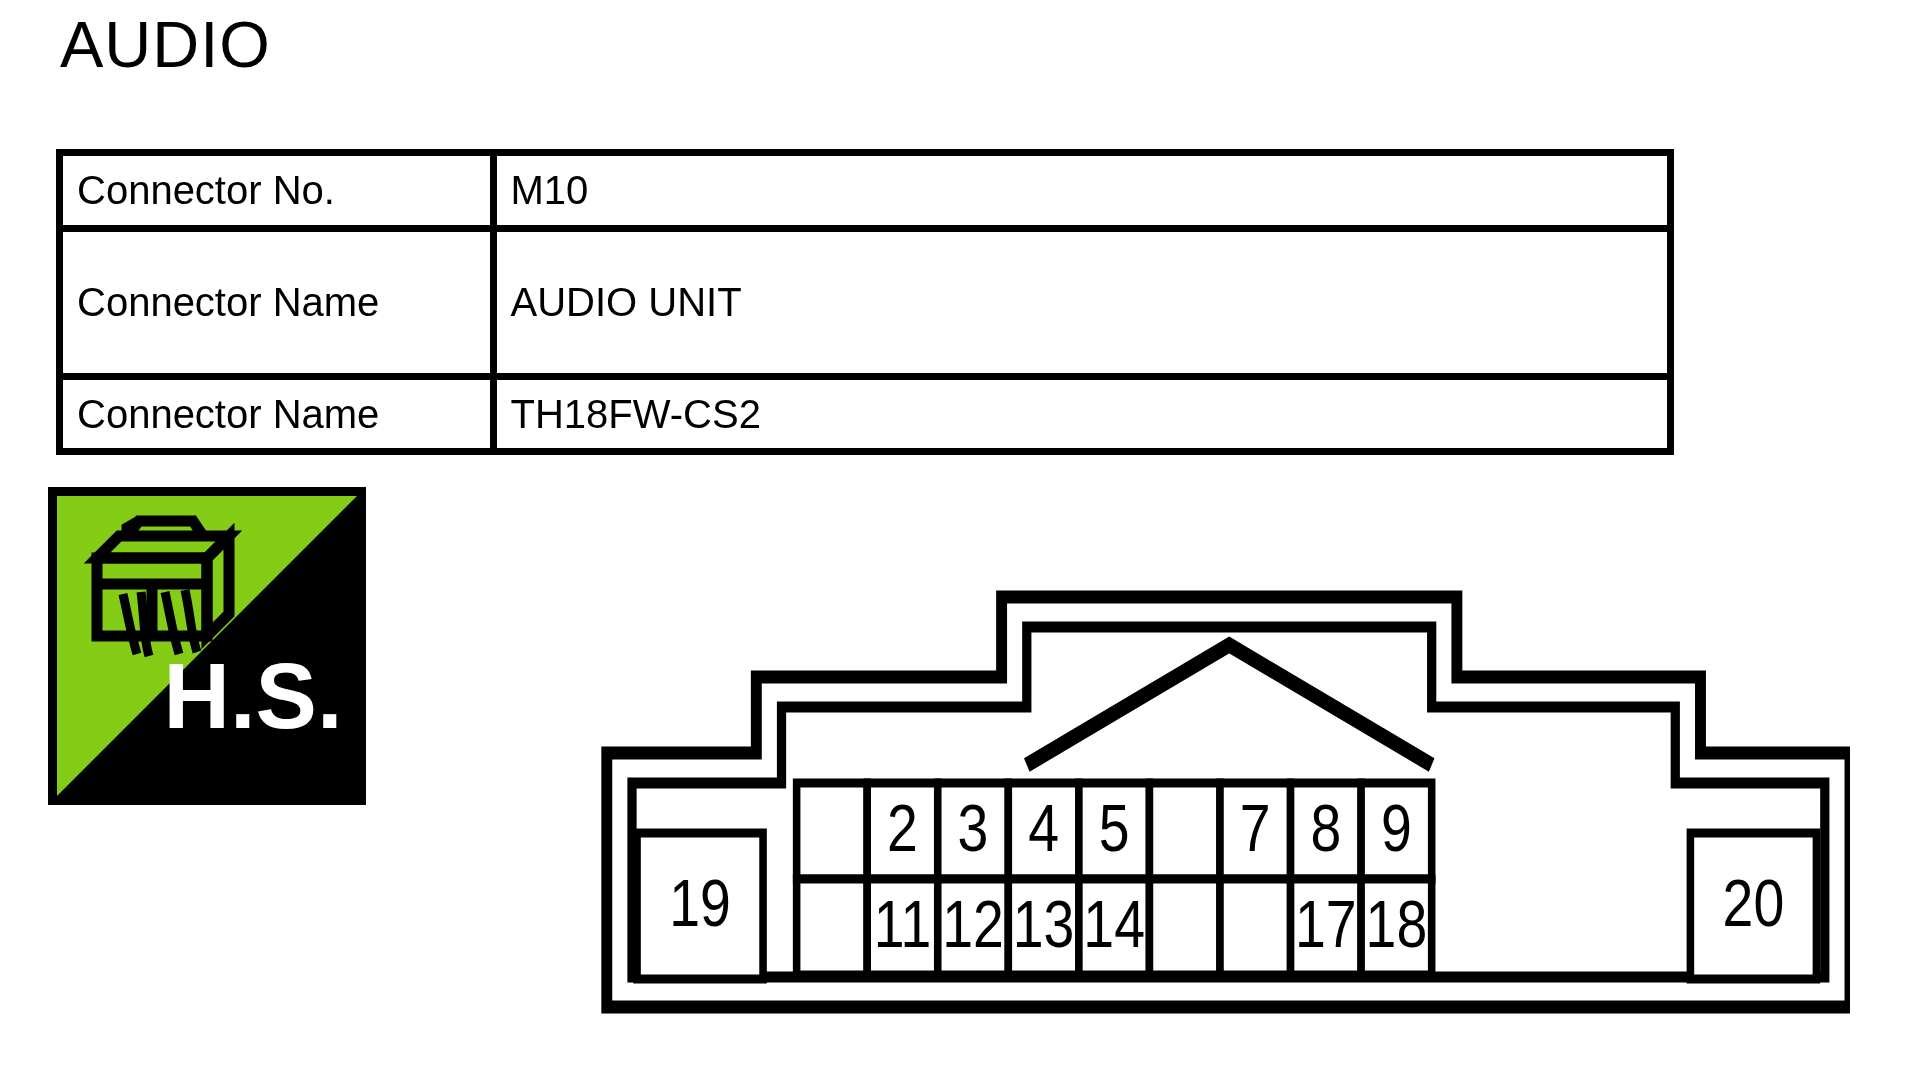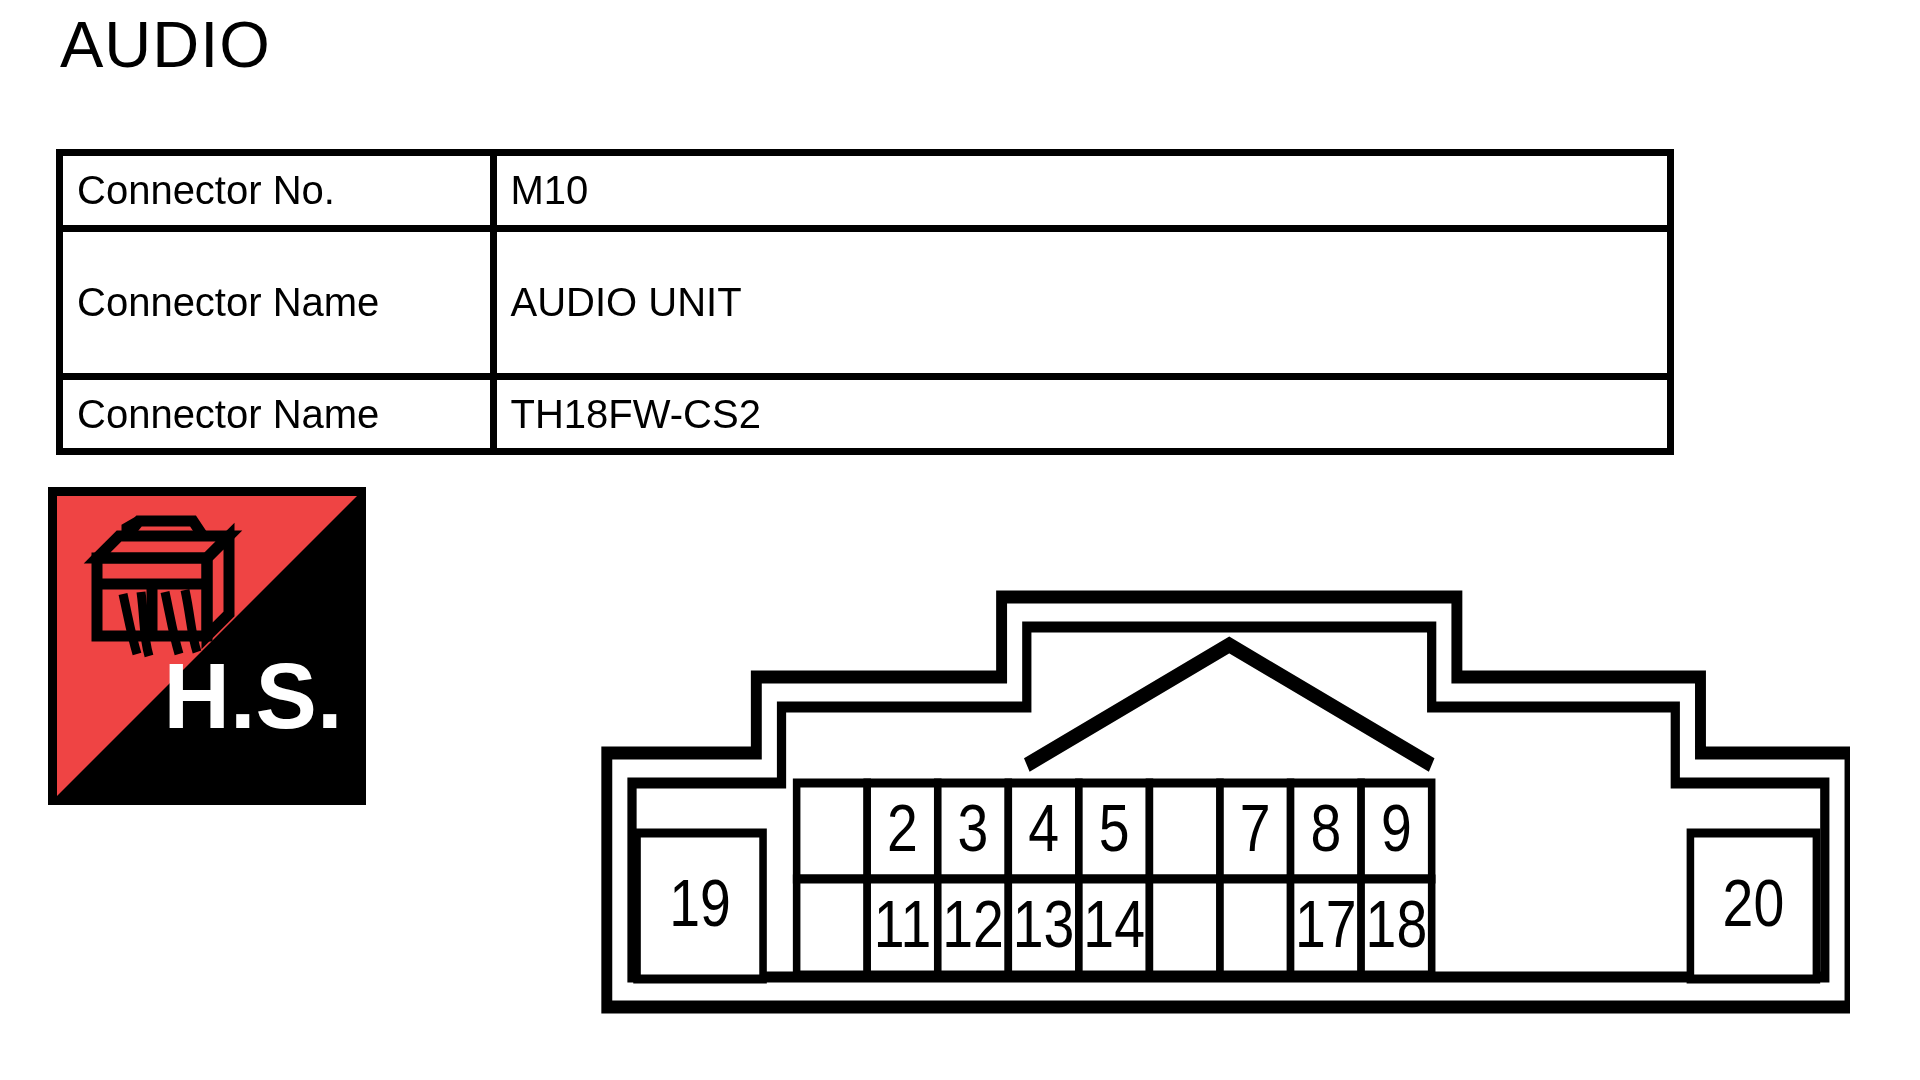--- a/index.html
+++ b/index.html
@@ -64,21 +64,21 @@
 
   
   #hs-badge {
     position: absolute;
     left: 48px;
     top: 487px;
     width: 318px;
     height: 318px;
     border: 9px solid #000;
     box-sizing: border-box;
-    background: #ef4444;
+    background: #84cc16;
     overflow: hidden;
   }
   #hs-badge svg { display: block; width: 100%; height: 100%; }
 
   
   #connector-diagram {
     position: absolute;
     left: 590px;
     top: 585px;
     width: 1260px;

